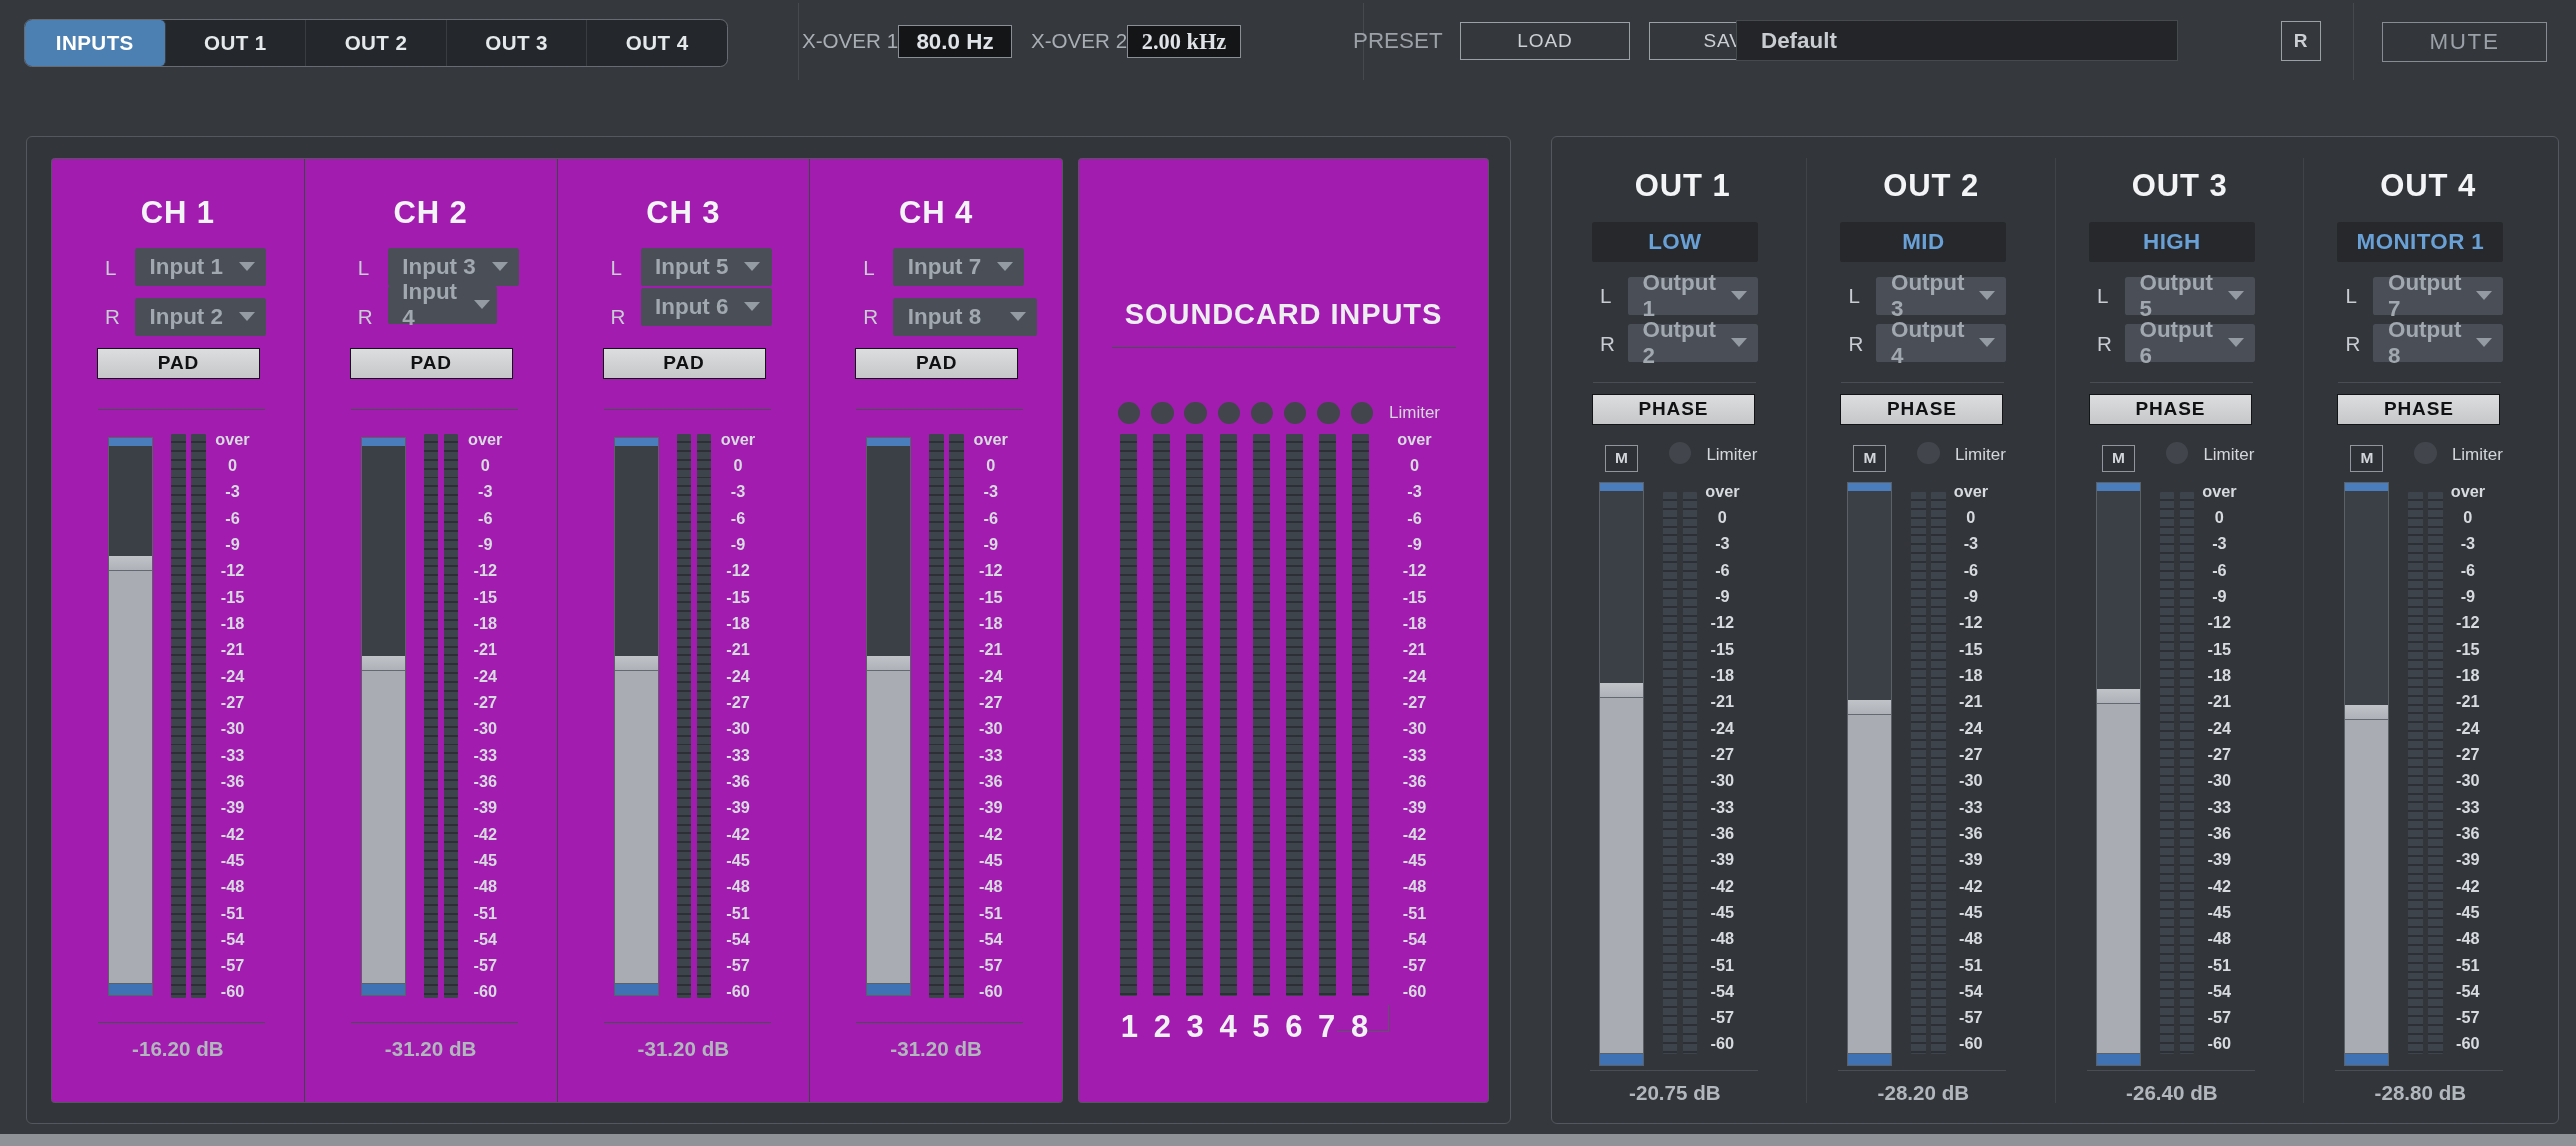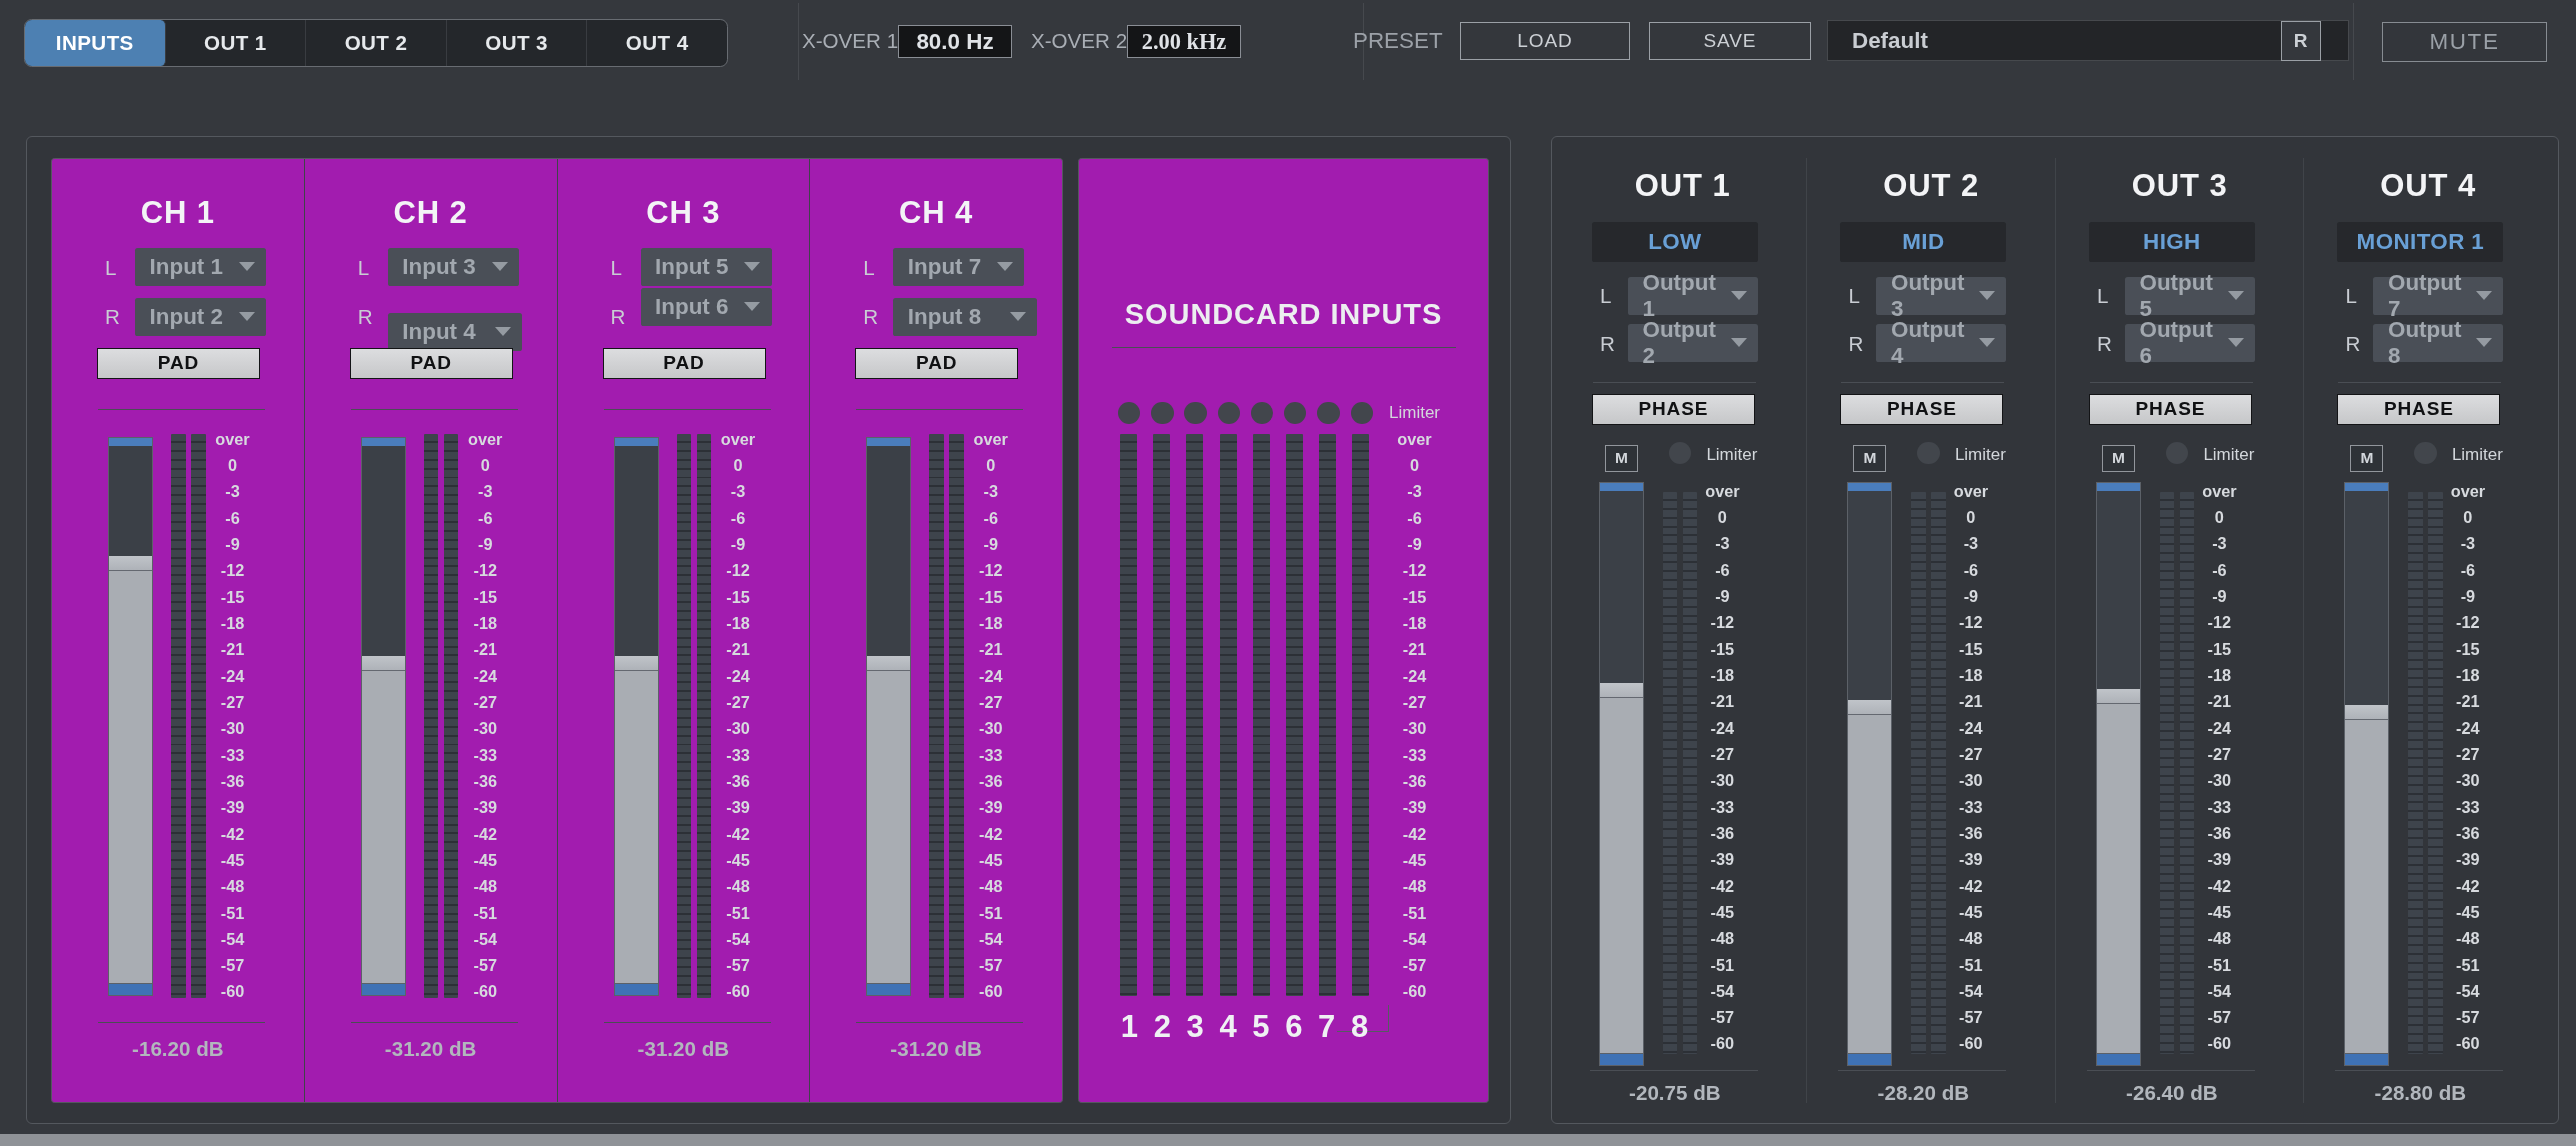--- a/index.html
+++ b/index.html
@@ -88,21 +88,21 @@
 <div class="vline" style="left:798px;"></div>
 <div class="abs tb-label" style="left:802px;top:28px;">X-OVER 1</div>
 <div class="abs valfield" style="left:898px;top:25px;width:114px;height:33px;">80.0 Hz</div>
 <div class="abs tb-label" style="left:1031px;top:28px;">X-OVER 2</div>
 <div class="abs valfield" style="left:1127px;top:25px;width:114px;height:33px;font-family:Liberation Serif, serif;">2.00 kHz</div>
 
 <div class="vline" style="left:1363px;"></div>
 <div class="abs tb-label" style="left:1353px;top:27.5px;font-size:22.4px;color:#9ca1a8;">PRESET</div>
 <button class="abs tb-btn" style="left:1460px;top:21.5px;width:170px;height:38px;">LOAD</button>
 <button class="abs tb-btn" style="left:1649px;top:21.5px;width:162px;height:38px;">SAVE</button>
-<div class="abs preset-name" style="left:1827px;top:20px;width:522px;height:41px;padding-left:24px;">Default</div>
+<div class="abs preset-name" style="left:1736px;top:20px;width:442px;height:41px;padding-left:24px;">Default</div>
 <button class="abs tb-btn" style="left:2281px;top:20.6px;width:40px;height:40px;font-weight:bold;">R</button>
 
 <div class="vline" style="left:2353px;"></div>
 <button class="abs mute-btn" style="left:2382px;top:21.5px;width:165px;height:40px;">MUTE</button>
 
 <div class="abs outer-panel" style="left:26px;top:136px;width:1485px;height:988px;">
 
   <div class="sub-panel" style="left:24px;top:20.6px;width:1012px;height:945px;">
 
     <div class="col">
@@ -157,21 +157,21 @@
     </div>
 
     <div class="col">
       <div class="col-title" style="top:36px;">CH 2</div>
       <div class="lr-label" style="left:53px;top:97px;">L</div>
       <div class="dropdown" style="left:83px;top:89px;width:131px;">
         <span class="dd-text">Input 3</span>
         <span class="dd-arrow"></span>
       </div>
       <div class="lr-label" style="left:53px;top:146px;">R</div>
-      <div class="dropdown" style="left:83px;top:154px;width:134px;gap:17px;">
+      <div class="dropdown" style="left:83px;top:127px;width:109px;gap:17px;">
         <span class="dd-text">Input 4</span>
         <span class="dd-arrow"></span>
       </div>
       <button class="silver-btn" style="left:45px;top:189px;width:163px;">PAD</button>
       <div class="hdiv" style="left:46px;top:250px;width:167px;"></div>
       <div class="fader" style="left: 56px; top: 278px; width: 45px; height: 559px; --pos: 0.4;">
         <div class="f-cap-top"></div>
         <div class="f-dark"></div>
         <div class="f-handle"></div>
         <div class="f-fill"></div>

